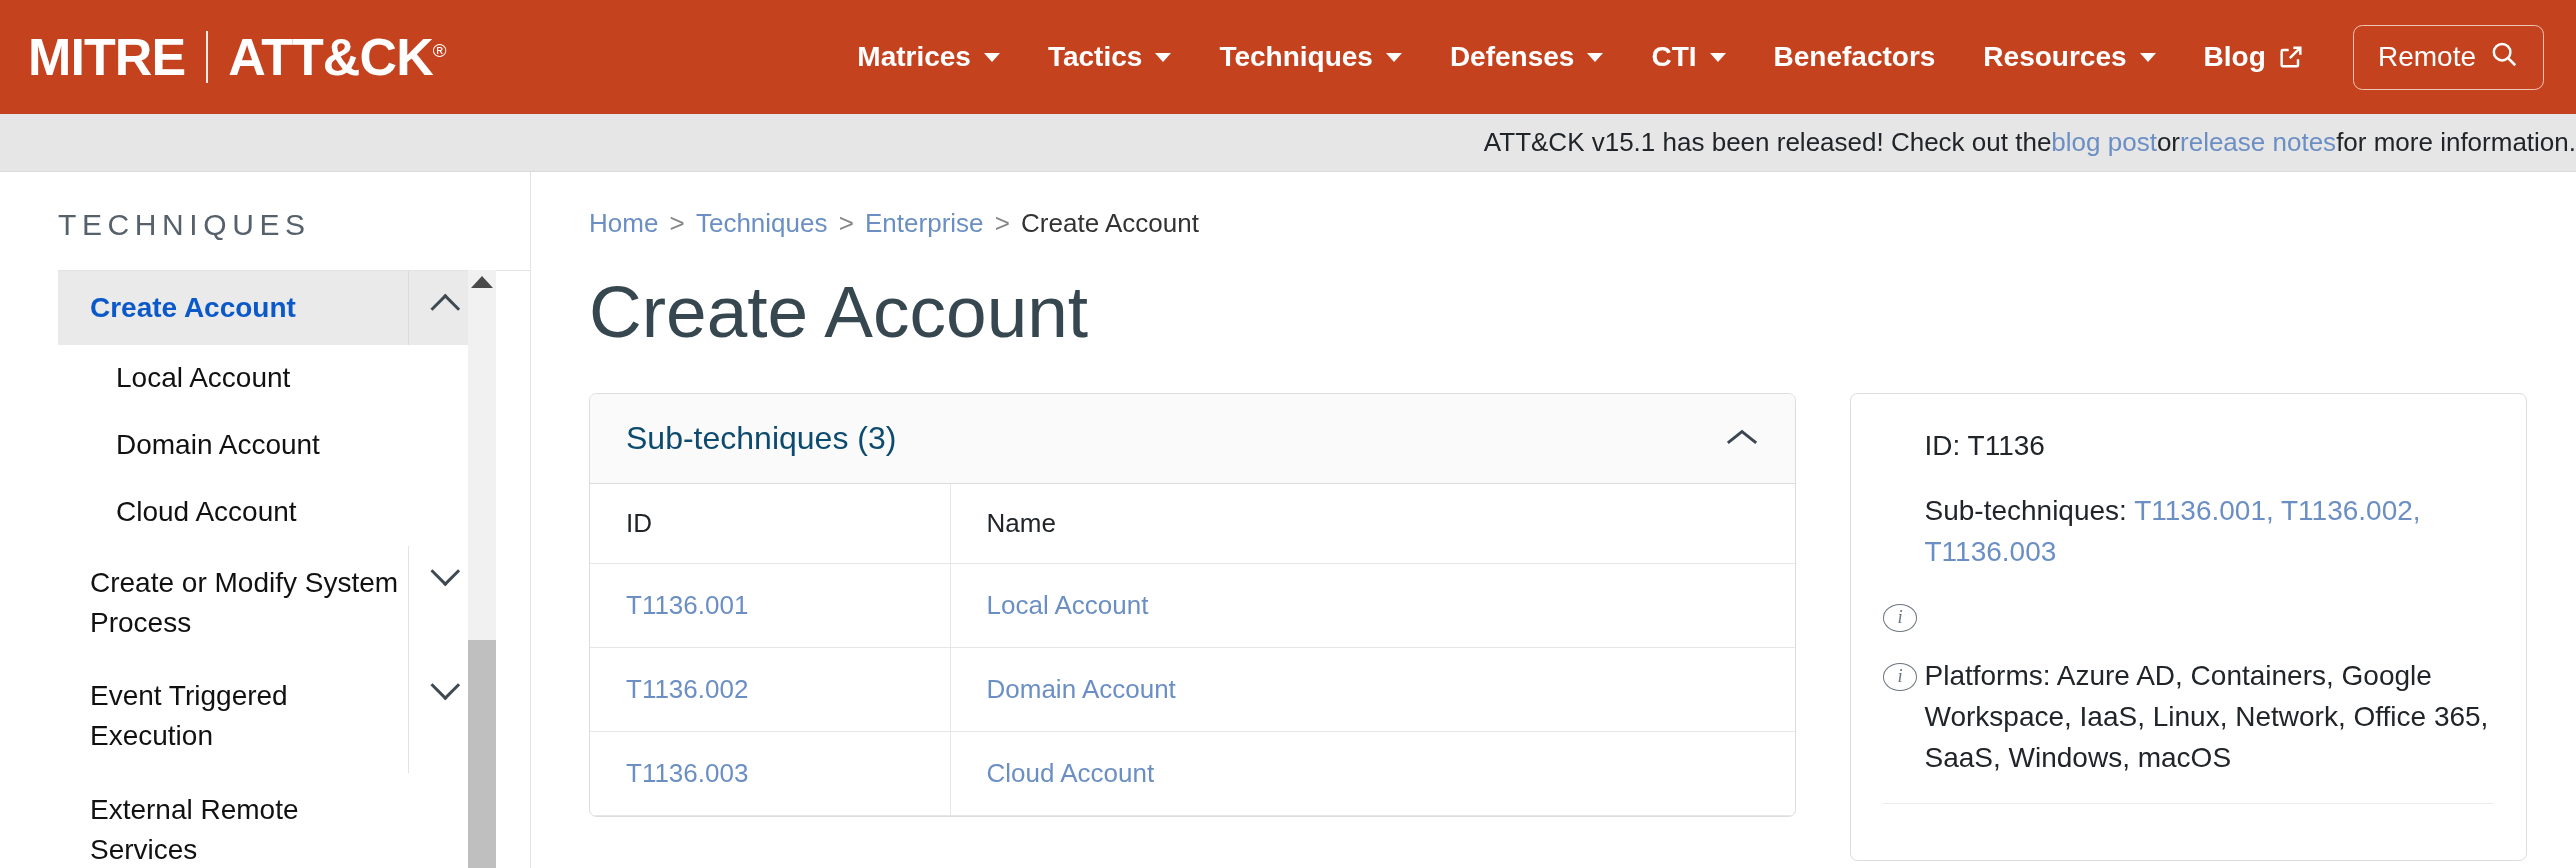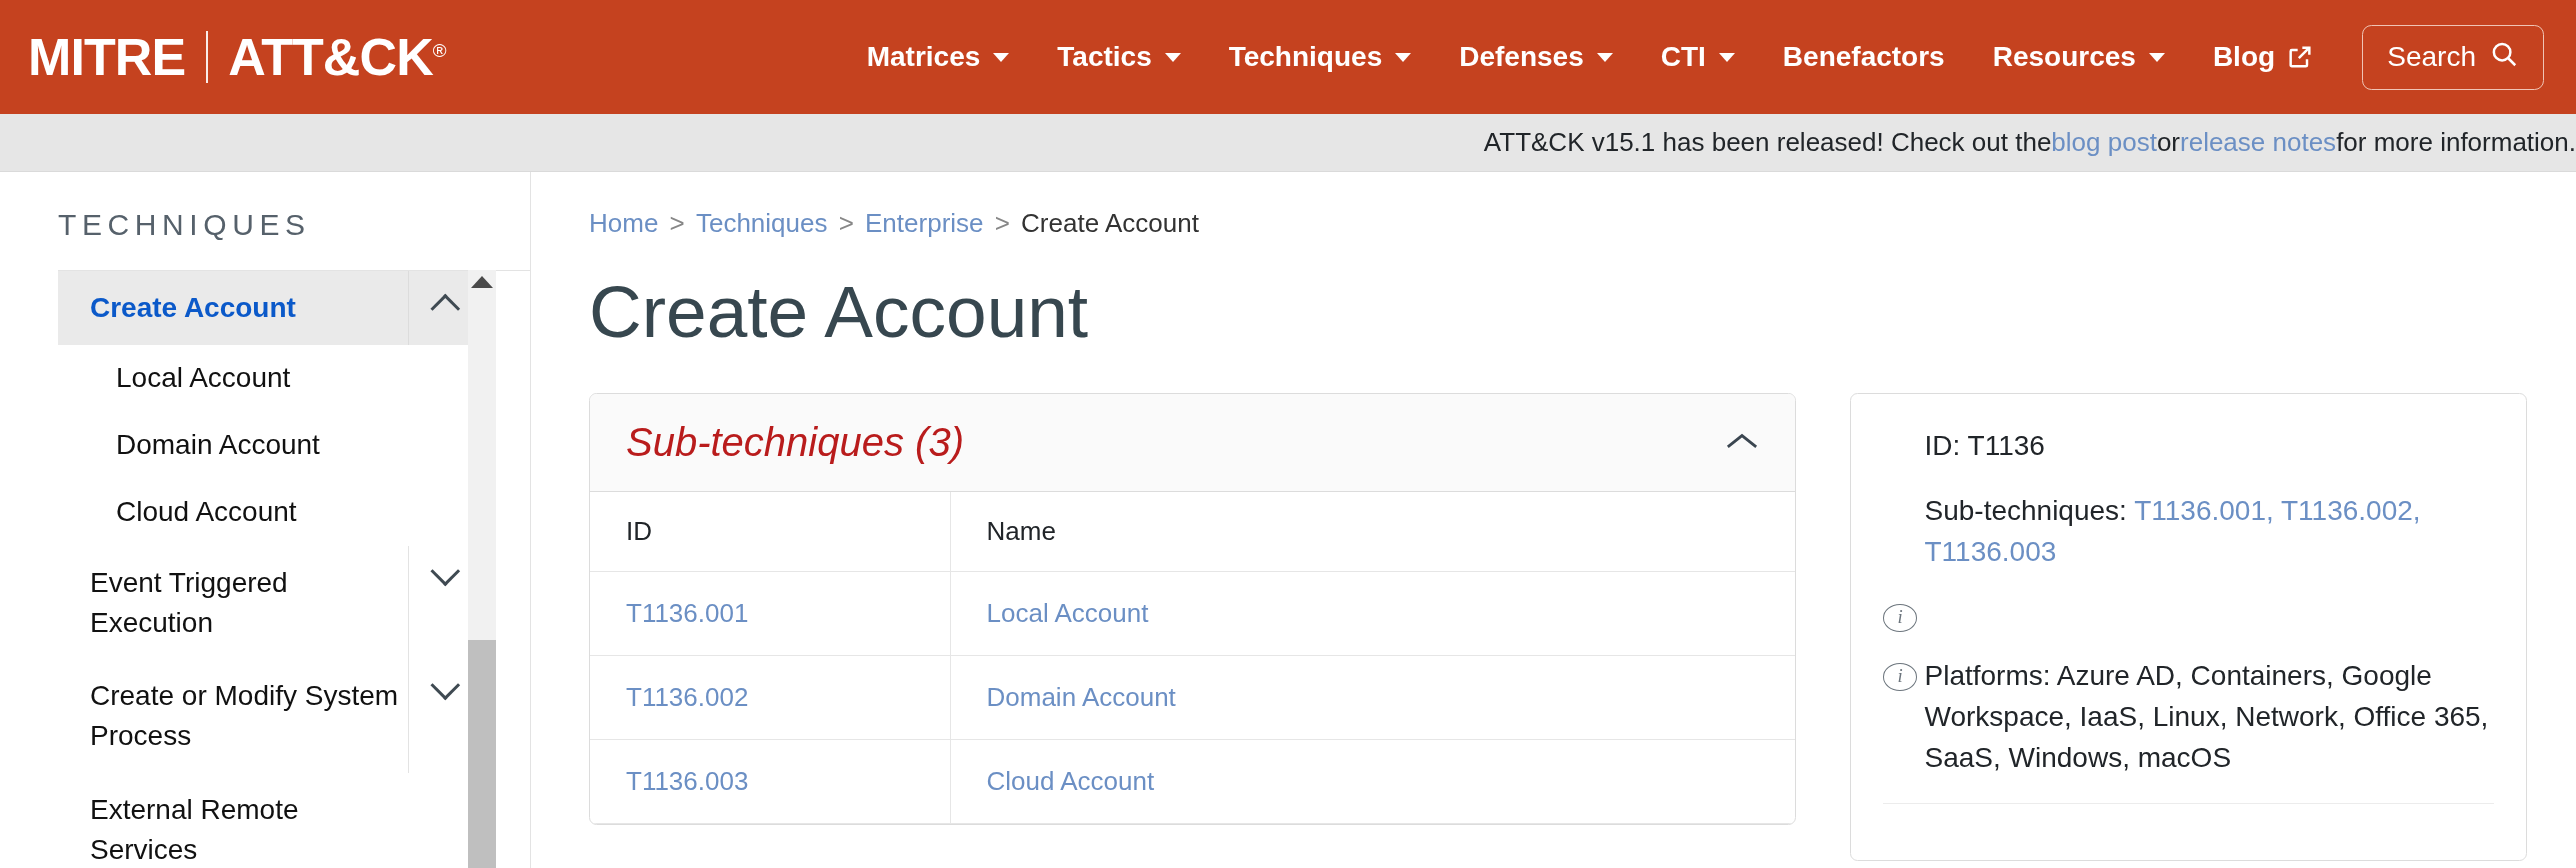--- a/index.html
+++ b/index.html
@@ -255,21 +255,21 @@
   }
   .card-head {
     background: #fafafa;
     border-bottom: 0.9px solid #dcdcdc;
     display: flex;
     align-items: center;
     justify-content: space-between;
     padding: 26px 36px;
     cursor: pointer;
   }
-  .card-head-title { font-size: 40px; color: #b91c1c; font-weight: 400; font-style: italic; }
+  .card-head-title { font-size: 32px; color: #0c4a6e; font-weight: 400; }
   .tbl { width: 100%; border-collapse: collapse; }
   .tbl th {
     text-align: left;
     font-size: 26px;
     font-weight: 400;
     color: #212529;
     padding: 24px 36px;
     border-right: 0.9px solid #e6e6e6;
     border-bottom: 0.9px solid #e6e6e6;
   }
@@ -365,21 +365,21 @@
       <span>Blog</span>
       <span class="ext-icon">
         <svg width="28" height="28" viewBox="0 0 24 24" fill="none" stroke="#ffffff" stroke-width="2.1">
           <path d="M14 4h6v6"></path>
             <path d="M20 4L11 13"></path>
           <path d="M18 14v5a1 1 0 0 1-1 1H5a1 1 0 0 1-1-1V7a1 1 0 0 1 1-1h5"></path>
         </svg>
       </span>
     </a>
     <div class="search-btn">
-      <span>Search</span>
+      <span>Remote</span>
       <span>
         <svg width="30" height="30" viewBox="0 0 24 24" fill="none" stroke="#ffffff" stroke-width="2">
           <circle cx="10.5" cy="10.5" r="6.6"></circle>
             <path d="M15.4 15.4L21 21"></path>
         </svg>
       </span>
     </div>
   </div>
 </div>
 
@@ -410,28 +410,28 @@
           <div class="side-sub">Local Account</div>
         </div>
         <div class="side-row">
           <div class="side-sub">Domain Account</div>
         </div>
         <div class="side-row">
           <div class="side-sub">Cloud Account</div>
         </div>
 
         <div class="side-row">
-          <div class="side-label">Event Triggered Execution</div>
+          <div class="side-label">Create or Modify System Process</div>
           <div class="side-toggle">
             <span class="chev down"></span>
           </div>
         </div>
 
         <div class="side-row">
-          <div class="side-label">Create or Modify System Process</div>
+          <div class="side-label">Event Triggered Execution</div>
           <div class="side-toggle">
             <span class="chev down"></span>
           </div>
         </div>
 
         <div class="side-row">
           <div class="side-label">External Remote Services</div>
           <div class="side-spacer"></div>
         </div>
 

